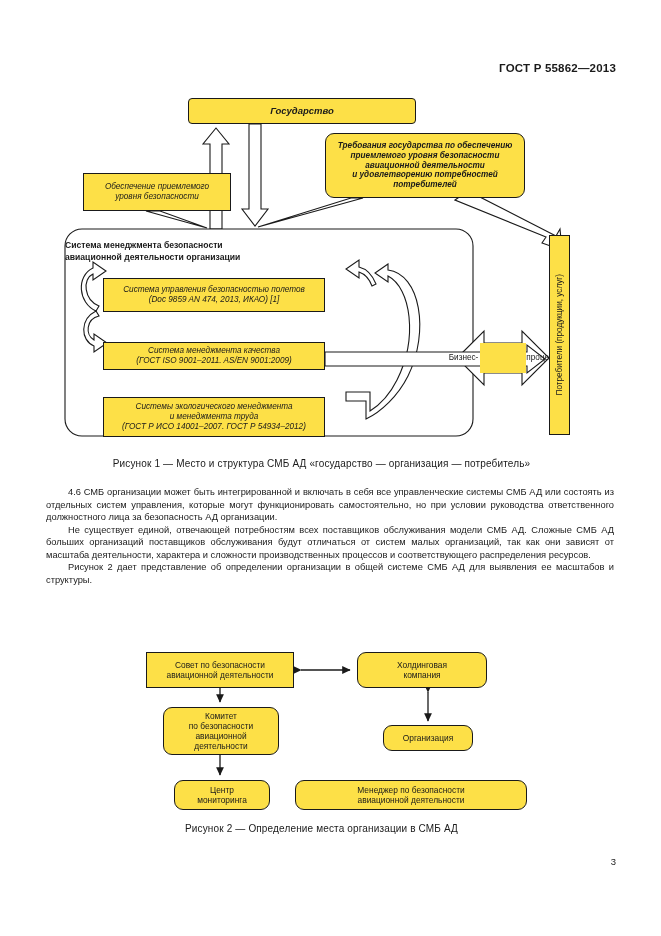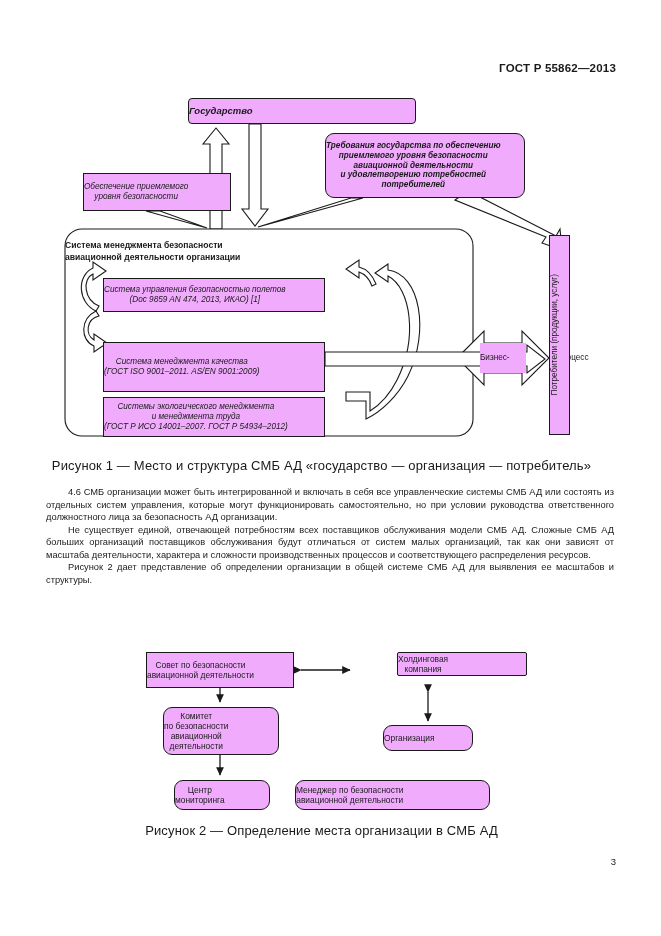--- a/index.html
+++ b/index.html
@@ -37,55 +37,55 @@
   .fig {
     position: absolute;
   }
   .fig svg { display: block; }
 
   
   .nbox {
     position: absolute;
     box-sizing: border-box;
     border: 1px solid #1a1a1a;
-    background: #f0abfc;
+    background: #fde047;
     display: flex;
     align-items: center;
-    justify-content: flex-start;
+    justify-content: center;
     text-align: center;
     line-height: 1.2;
   }
 
   
   #fig1 { left: 0; top: 88px; width: 661px; height: 360px; }
   #fig1 .nbox { font-size: 8.2px; }
 
   .b-state      { left: 188px; top: 10px;  width: 228px; height: 26px; font-style: italic; font-weight: bold; font-size: 9.5px !important; border-radius: 4px; }
   .b-demands    { left: 325px; top: 45px;  width: 200px; height: 65px; border-radius: 9px; font-style: italic; font-weight: bold; }
   .b-provide    { left: 83px;  top: 85px;  width: 148px; height: 38px; font-style: italic; }
   .org-title    { position: absolute; left: 0; right: 0; top: 11px; text-align: left;
                   font-weight: bold; font-size: 8.6px; line-height: 1.35; }
   .b-sms        { left: 103px; top: 190px; width: 222px; height: 34px; font-style: italic; }
-  .b-qms        { left: 103px; top: 254px; width: 222px; height: 50px; font-style: italic; }
+  .b-qms        { left: 103px; top: 254px; width: 222px; height: 28px; font-style: italic; }
   .b-ems        { left: 103px; top: 309px; width: 222px; height: 40px; font-style: italic; }
   .b-bp         { left: 480px; top: 255px; width: 46px; height: 30px; border: none;
                   font-size: 8.2px; line-height: 1.25; gap: 48px; }
   .b-consumers  { left: 549px; top: 147px; width: 21px; height: 200px; }
   .vert-label {
     writing-mode: vertical-rl;
     transform: rotate(180deg);
     white-space: nowrap;
     font-size: 8.2px;
   }
 
   .fig-cap {
     position: absolute;
     width: 643px;
     text-align: center;
-    font-size: 13px;
+    font-size: 10px;
     letter-spacing: 0.15px;
   }
   #cap1 { top: 458px; }
   #cap2 { top: 823px; }
 
   
   .body-text {
     position: absolute;
     left: 46px;
     width: 568px;
@@ -95,25 +95,25 @@
     text-justify: inter-word;
   }
   #para-block { top: 486px; }
   .body-text p { margin: 0; text-indent: 22px; }
 
   
   #fig2 { left: 0; top: 648px; width: 661px; height: 170px; }
   #fig2 .nbox { font-size: 8.4px; }
 
   .c-council { left: 146px; top: 4px;  width: 148px; height: 36px; }
-  .c-holding { left: 357px; top: 4px;  width: 130px; height: 24px; border-radius: 2px; margin-left: 40px; }
+  .c-holding { left: 357px; top: 4px;  width: 130px; height: 36px; border-radius: 9px; }
   .c-committee { left: 163px; top: 59px; width: 116px; height: 48px; border-radius: 9px; }
   .c-org2    { left: 383px; top: 77px; width: 90px;  height: 26px; border-radius: 9px; }
   .c-center  { left: 174px; top: 132px; width: 96px; height: 30px; border-radius: 9px; }
-  .c-manager { left: 295px; top: 132px; width: 195px; height: 30px; border-radius: 9px; }
+  .c-manager { left: 295px; top: 132px; width: 232px; height: 30px; border-radius: 9px; }
 
   
   .page-num {
     position: absolute;
     right: 45px;
     top: 856px;
     font-size: 9.5px;
   }
 
   .ln { display: block; }

